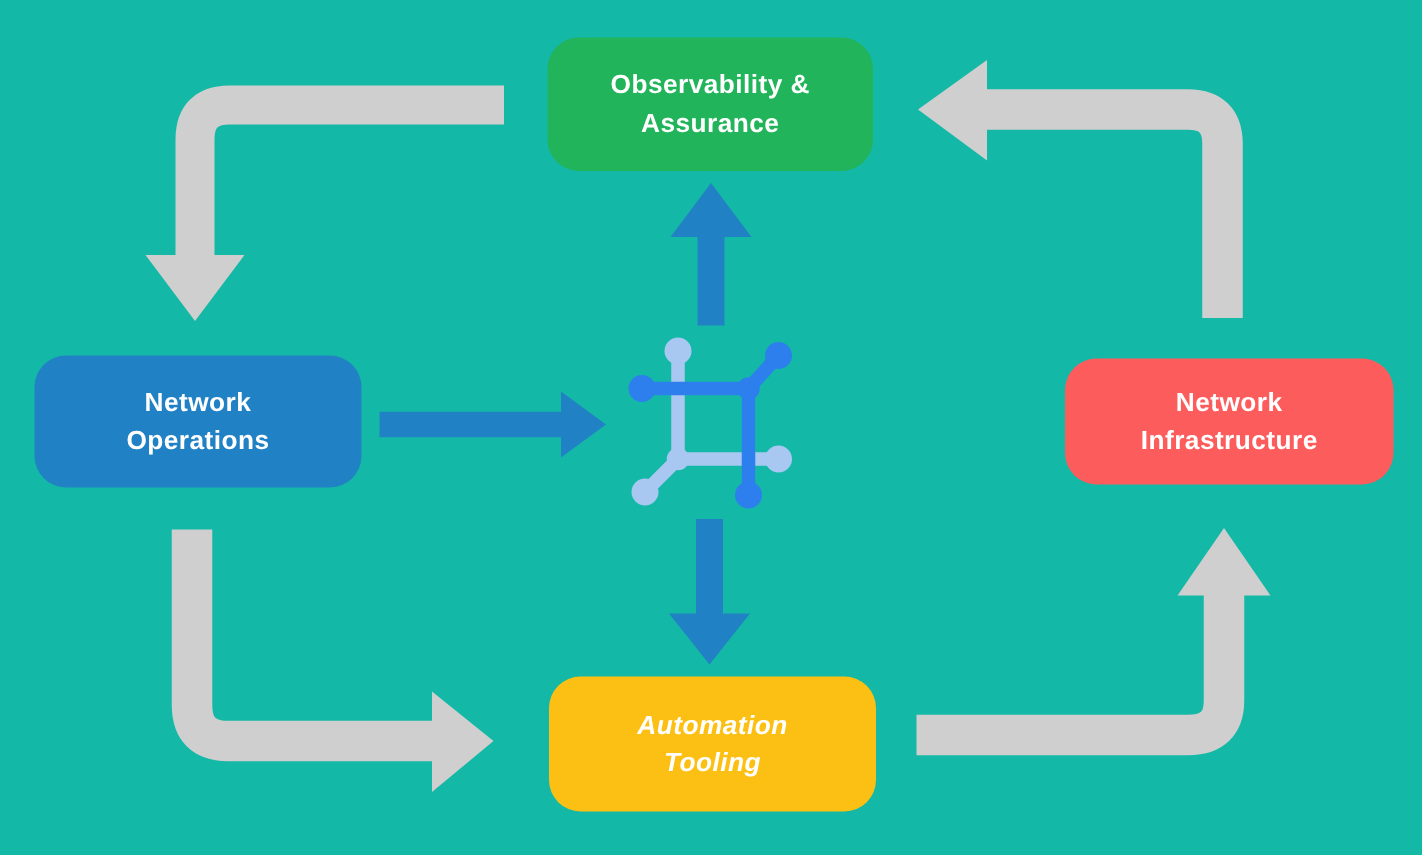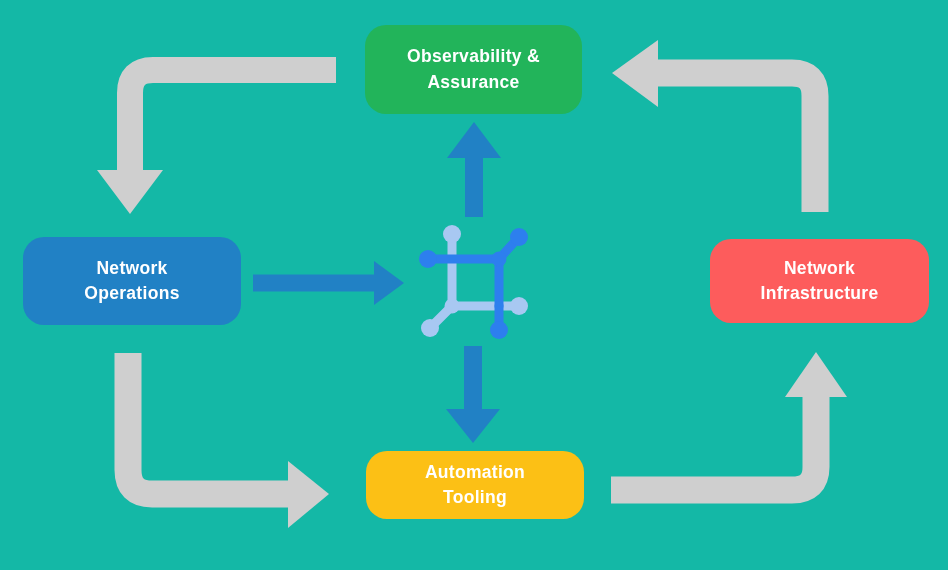--- a/index.html
+++ b/index.html
@@ -34,21 +34,21 @@
     color: #ffffff;
     font-size: 17.5px;
     font-weight: 700;
     letter-spacing: 0.3px;
     line-height: 1.45;
     white-space: pre-line;
   }
   .node-observability { left: 365px; top: 25px;  width: 217px; height: 89px; }
   .node-operations    { left: 23px;  top: 237px; width: 218px; height: 88px; }
   .node-infrastructure{ left: 710px; top: 239px; width: 219px; height: 84px; }
-  .node-tooling       { left: 366px; top: 451px; width: 218px; height: 68px; }
+  .node-tooling       { left: 366px; top: 451px; width: 218px; height: 90px; font-style: italic; }
 </style>
 </head>
 <body>
 
 <div class="stage">
 
   <svg class="arrow-layer" viewBox="0 0 948 570" xmlns="http://www.w3.org/2000/svg">
 
     <g>
       <path d="M 336 70 L 153 70 Q 130 70 130 93 L 130 172" fill="none" stroke-width="26" stroke="#CFCFCF"></path>

